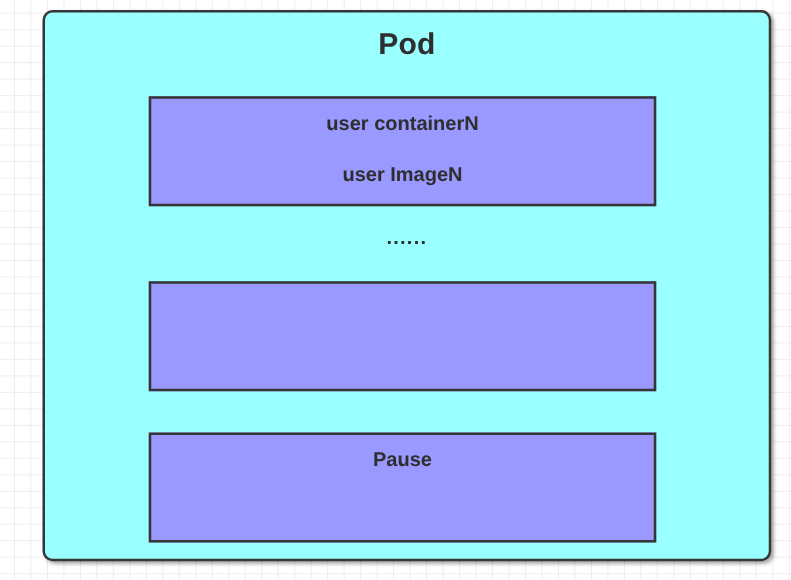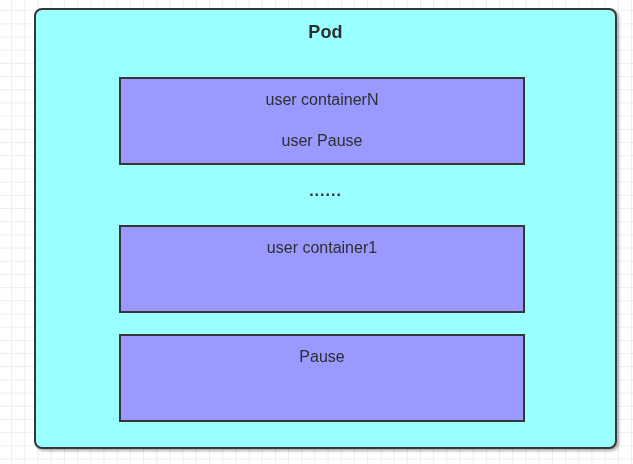--- a/index.html
+++ b/index.html
@@ -31,43 +31,43 @@
     left:34px;top:8px;
     width:583px;height:441px;
     background:var(--pod-fill);
     border:2px solid var(--stroke);
     border-radius:8px;
     box-shadow:2px 2px 3px rgba(0,0,0,0.32);
   }
   .pod-title{
     margin-top:12px;
     text-align:center;
-    font-size:18px;
+    font-size:24px;
     font-weight:bold;
     color:var(--text);
     letter-spacing:0.2px;
   }
   .container-box{
     position:absolute;
     left:83px;
     width:406px;height:88px;
     background:var(--container-fill);
     border:2px solid var(--stroke);
     display:flex;
     flex-direction:column;
     justify-content:space-between;
     align-items:center;
     padding:11px 6px 13px 6px;
   }
   .box-1{top:67px;}
   .box-2{top:215px;}
-  .box-3{top:324px;}
+  .box-3{top:336px;}
   .container-line{
     font-size:16px;
-    font-weight:normal;
+    font-weight:bold;
     color:var(--text);
     white-space:nowrap;
     line-height:19px;
   }
   .ellipsis{
     position:absolute;
     left:0;right:0;
     top:172px;
     text-align:center;
     font-size:16px;
@@ -78,26 +78,25 @@
 </style>
 </head>
 <body>
 
 <div class="canvas">
   <div class="pod">
     <div class="pod-title">Pod</div>
 
     <div class="container-box box-1">
       <div class="container-line">user containerN</div>
-      <div class="container-line">user Pause</div>
+      <div class="container-line">user ImageN</div>
     </div>
 
     <div class="ellipsis">......</div>
 
     <div class="container-box box-2">
-      <div class="container-line">user container1</div>
     </div>
 
     <div class="container-box box-3">
       <div class="container-line">Pause</div>
     </div>
   </div>
 </div>
 
 </body></html>

